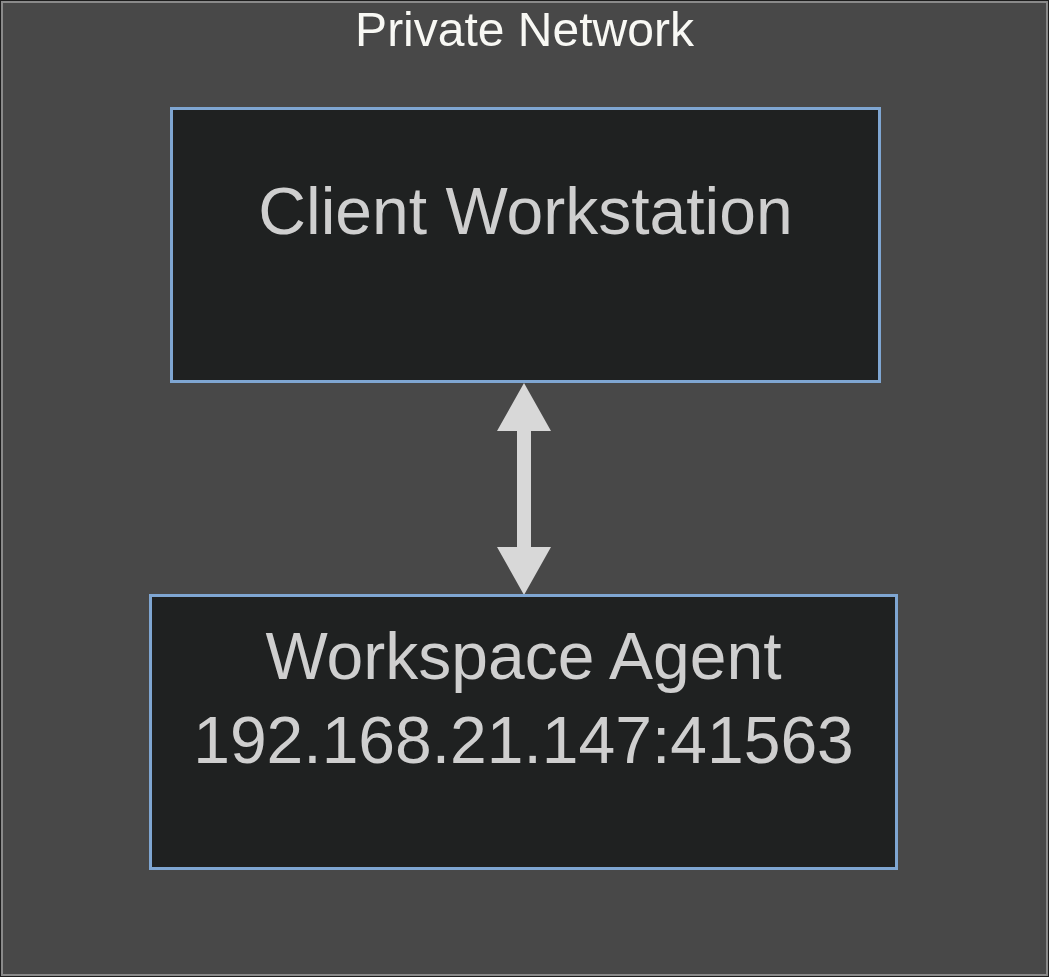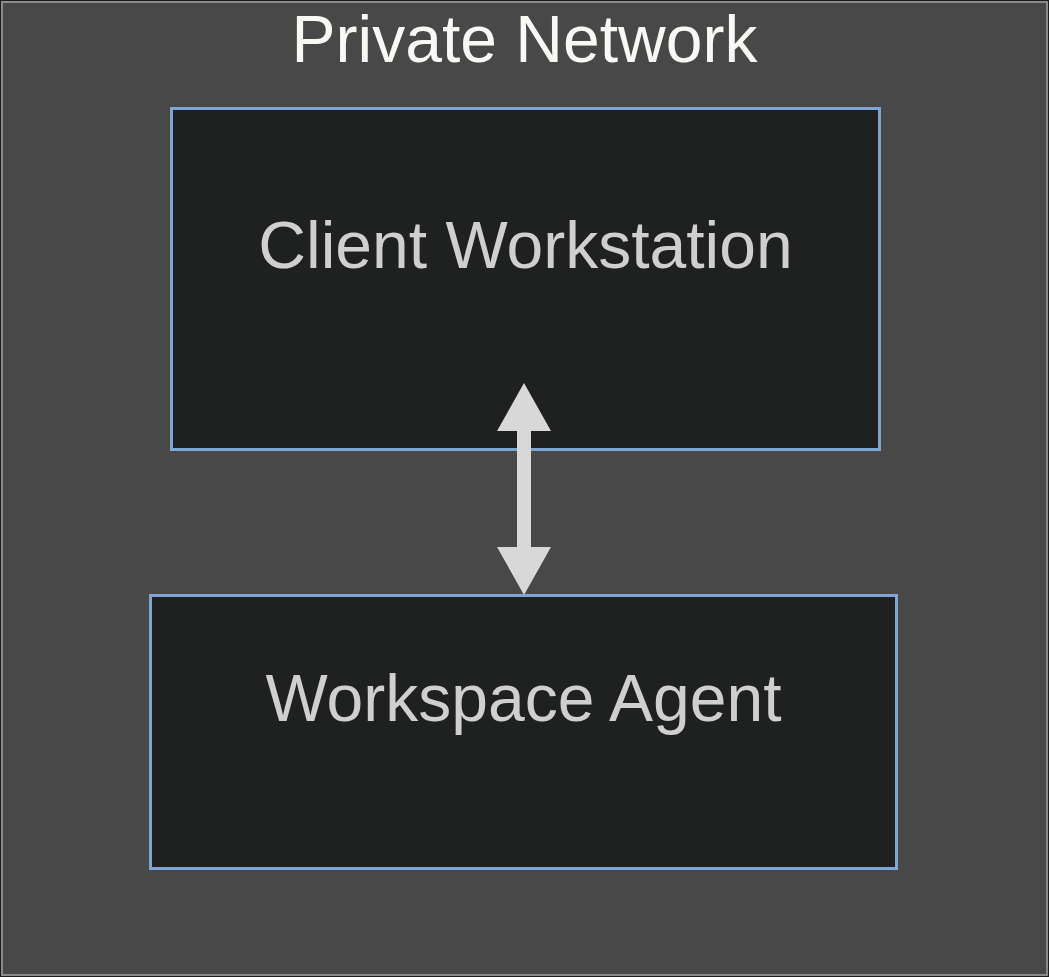--- a/index.html
+++ b/index.html
@@ -20,21 +20,21 @@
     box-sizing: border-box;
     background: var(--background, #484848);
     border: 2px solid var(--outer-border, #8a8a8a);
   }
   .diagram-title {
     position: absolute;
     top: 2px;
     left: 0;
     right: 0;
     text-align: center;
-    font-size: 66px;
+    font-size: 48px;
     line-height: 1.05;
     color: var(--title-text, #f8f8f4);
     white-space: nowrap;
   }
   .node {
     position: absolute;
     box-sizing: border-box;
     background: var(--node-fill, #1f2121);
     border: 3px solid var(--node-border, #7fa6d2);
     color: var(--node-text, #cfcfcf);
@@ -45,21 +45,21 @@
     text-align: center;
     font-size: 66px;
     line-height: 84px;
     padding-bottom: 68px;
     white-space: nowrap;
   }
   .node-client {
     left: 167px;
     top: 104px;
     width: 711px;
-    height: 344px;
+    height: 276px;
   }
   .node-agent {
     left: 146px;
     top: 591px;
     width: 749px;
     height: 276px;
   }
   .connector {
     position: absolute;
     left: 493px;
@@ -79,15 +79,16 @@
   <div class="node node-client">
     <div>Client Workstation</div>
   </div>
 
   <svg class="connector" viewBox="0 0 56 212" xmlns="http://www.w3.org/2000/svg">
     <path fill="#d8d8d8" d="M28 0 L55 48 L35 48 L35 164 L55 164 L28 212 L1 164 L21 164 L21 48 L1 48 Z"></path>
   </svg>
 
   <div class="node node-agent">
     <div>Workspace Agent</div>
+    <div>192.168.21.147:41563</div>
   </div>
 
 </div>
 
 </body></html>

